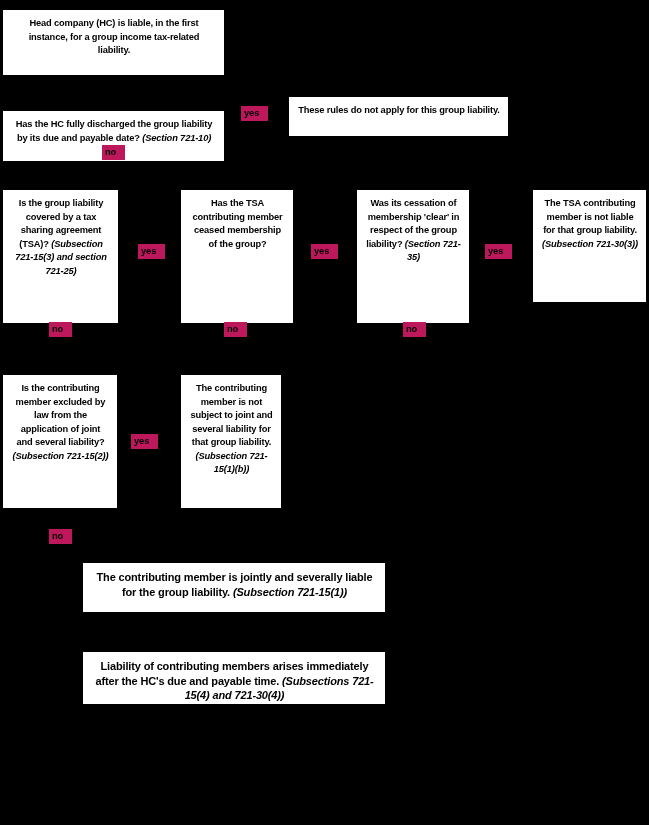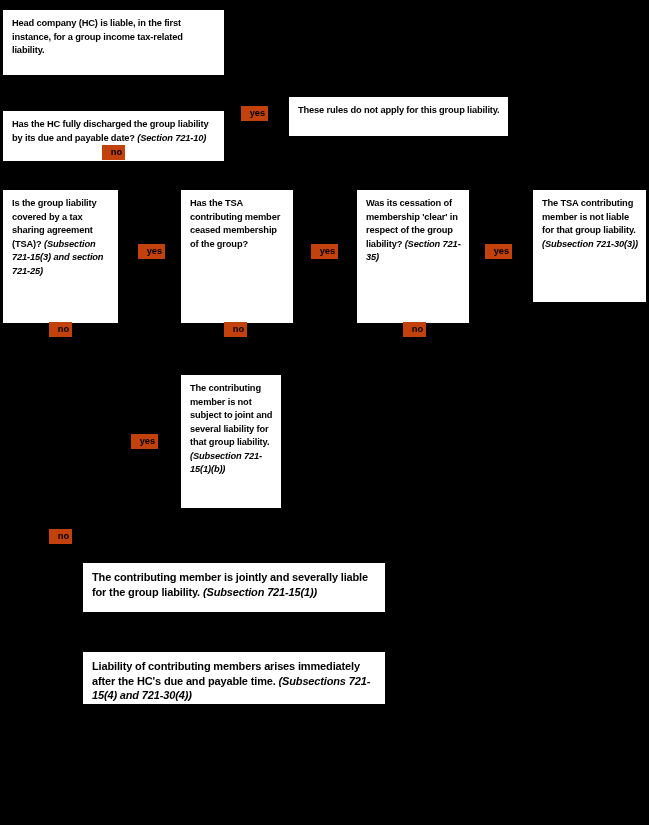--- a/index.html
+++ b/index.html
@@ -21,35 +21,36 @@
     background: #ffffff;
     color: #000000;
     box-sizing: border-box;
     padding: 7px 8px 6px 9px;
     font-family: "Liberation Sans", sans-serif;
     font-size: 9.3px;
     line-height: 13.5px;
     font-weight: 700;
     letter-spacing: -0.15px;
     overflow: hidden;
+    text-align: center;
   }
   .node .ref {
     font-style: italic;
     font-weight: 700;
   }
   .label {
     position: absolute;
-    background: #c2410c;
+    background: #be185d;
     color: #000000;
     font-family: "Liberation Sans", sans-serif;
     font-size: 9.3px;
     line-height: 14px;
     font-weight: 700;
     letter-spacing: -0.1px;
-    text-align: right;
+    text-align: left;
     box-sizing: border-box;
     padding: 0 3px;
     height: 15px;
   }
   .wide-text {
     font-size: 11px;
     line-height: 14.5px;
   }
 </style>
 </head>
@@ -94,20 +95,23 @@
   <div class="node" style="left:533px; top:190px; width:113px; height:112px;">
     <span>The TSA contributing member is not liable for that group liability. </span><span class="ref">(Subsection 721-30(3))</span>
   </div>
 
   <div class="label" style="left:49px; top:322px; width:23px;">no</div>
 
   <div class="label" style="left:224px; top:322px; width:23px;">no</div>
 
   <div class="label" style="left:403px; top:322px; width:23px;">no</div>
 
+  <div class="node" style="left:3px; top:375px; width:114px; height:133px;">
+    <span>Is the contributing member excluded by law from the application of joint and several liability? </span><span class="ref">(Subsection 721-15(2))</span>
+  </div>
 
   <div class="label" style="left:131px; top:434px; width:27px;">yes</div>
 
   <div class="node" style="left:181px; top:375px; width:100px; height:133px;">
     <span>The contributing member is not subject to joint and several liability for that group liability. </span><span class="ref">(Subsection 721-15(1)(b))</span>
   </div>
 
 
   <div class="label" style="left:49px; top:529px; width:23px;">no</div>
 

